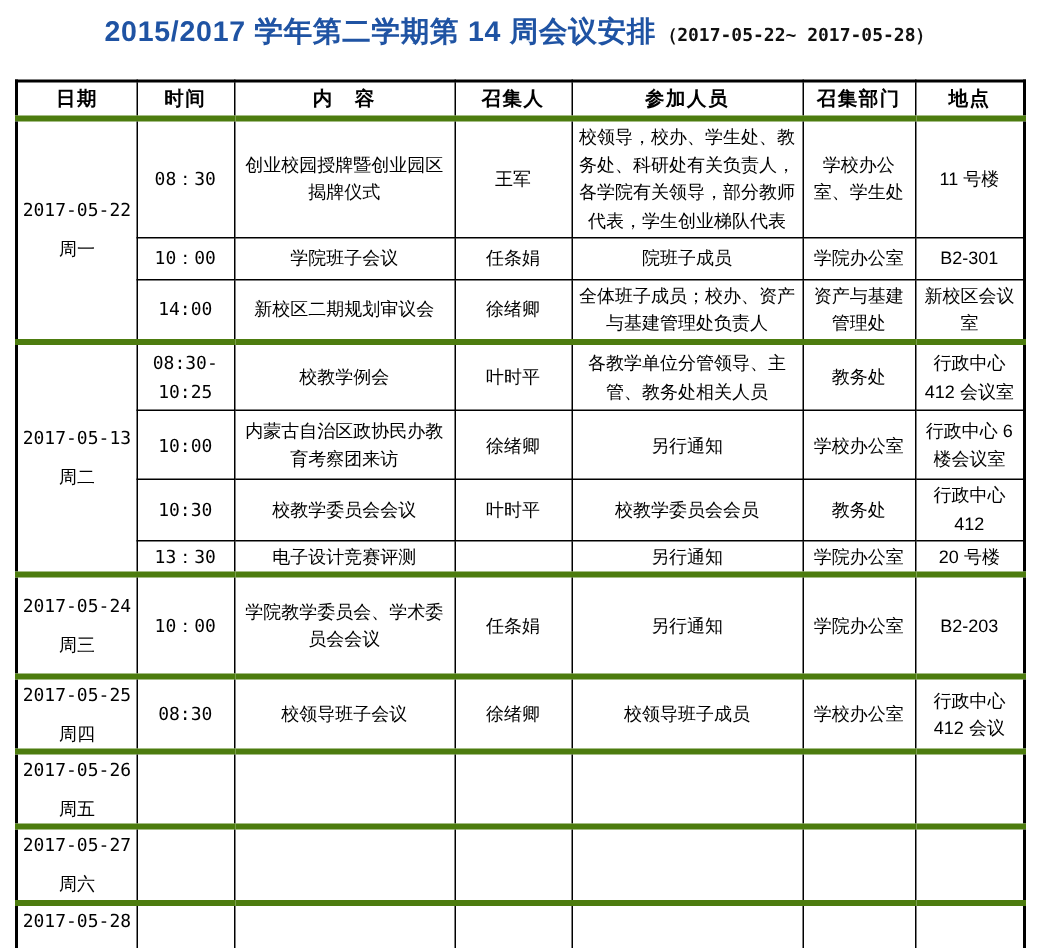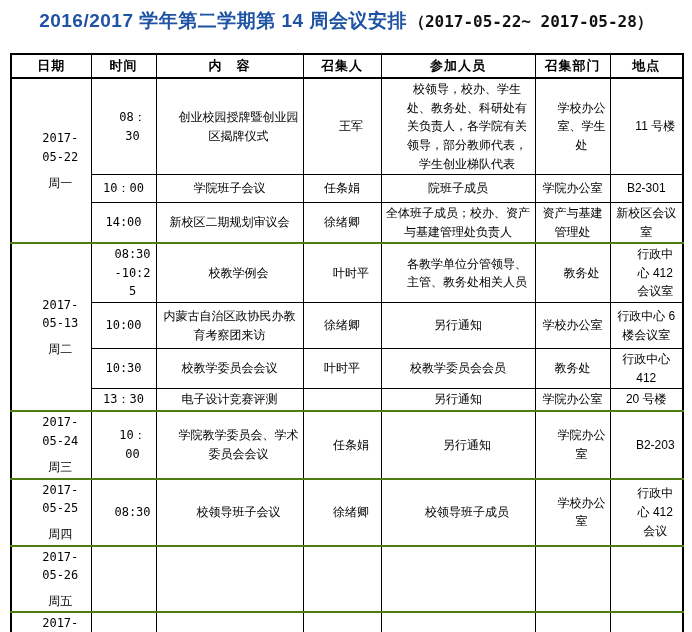--- a/index.html
+++ b/index.html
@@ -17,21 +17,21 @@
     height:40px;
   }
   .title-main {
     color:#1f53a3;
     font-size:19px;
     font-weight:bold;
     letter-spacing:0.5px;
   }
   .title-range {
     color:#111;
-    font-size:16px;
+    font-size:12px;
     font-family:"DejaVu Sans Mono", monospace;
     font-weight:bold;
     margin-left:2px;
   }
   table.schedule {
     border-collapse:collapse;
     table-layout:fixed;
     width:672px;
     margin-left:10px;
     margin-top:5px;
@@ -46,21 +46,21 @@
     padding:1px 3px;
     overflow:hidden;
     word-break:break-word;
   }
   .schedule th {
     font-size:13px;
     font-weight:bold;
     border-bottom:2px solid #000;
     letter-spacing:1px;
   }
-  .schedule tr.day-start > td { border-top:2px solid #4d7c0f;padding-left:21px; }
+  .schedule tr.day-start > td { border-top:4px solid #4d7c0f; }
   .date-cell { font-family:"DejaVu Sans Mono", monospace; }
   .date-cell .weekline {
     margin-top:7px;
     font-family:Liberation Sans, sans-serif;
   }
   .time-cell {
     font-family:"DejaVu Sans Mono", monospace;
     word-break:break-all;
     letter-spacing:0;
   }
@@ -76,21 +76,21 @@
   tr.h-r7  { height:68px; }
   tr.h-r8  { height:46px; }
   tr.h-r9  { height:36px; }
   tr.h-r10 { height:38px; }
   tr.h-r11 { height:40px; }
 </style>
 </head>
 <body>
 
 <div class="title-wrap">
-  <span class="title-main">2016/2017 学年第二学期第 14 周会议安排</span><span class="title-range">（2017-05-22~ 2017-05-28）</span>
+  <span class="title-main">2015/2017 学年第二学期第 14 周会议安排</span><span class="title-range">（2017-05-22~ 2017-05-28）</span>
 </div>
 
 <table class="schedule">
   <colgroup>
     <col style="width:80px">
       <col style="width:65px">
       <col style="width:147px">
       <col style="width:78px">
       <col style="width:154px">
       <col style="width:75px">

